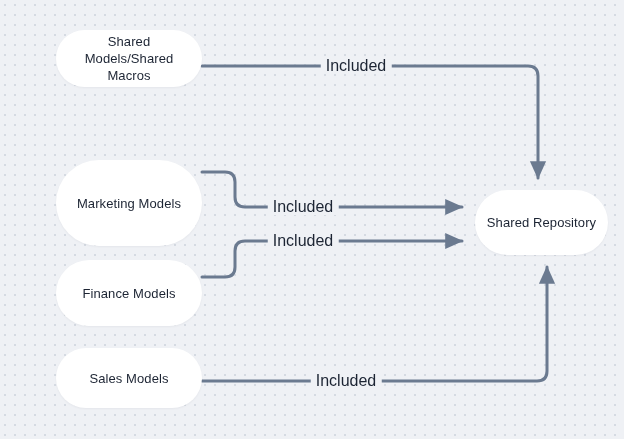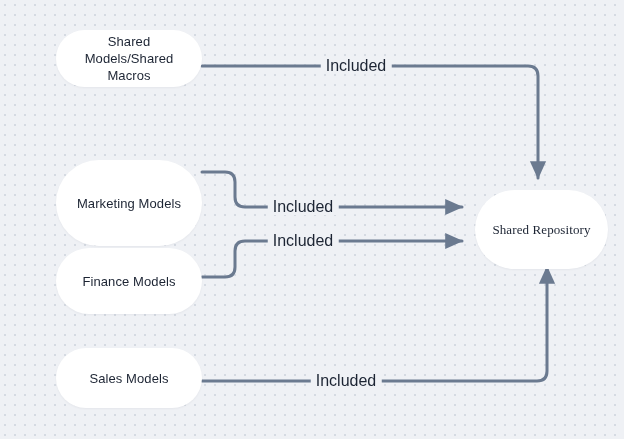--- a/index.html
+++ b/index.html
@@ -80,29 +80,29 @@
   <div class="node" style="left:56px; top:30px; width:146px; height:57px;">
     <span class="node-label">Shared
 Models/Shared
 Macros</span>
   </div>
 
   <div class="node" style="left:56px; top:136px; width:146px; height:86px;margin-top:24px;">
     <span class="node-label">Marketing Models</span>
   </div>
 
-  <div class="node" style="left:56px; top:248px; width:146px; height:66px;">
+  <div class="node" style="left:56px; top:260px; width:146px; height:66px;">
     <span class="node-label">Finance Models</span>
   </div>
 
   <div class="node" style="left:56px; top:348px; width:146px; height:60px;">
     <span class="node-label">Sales Models</span>
   </div>
 
-  <div class="node" style="left:475px; top:190px; width:133px; height:79px;font-family:Liberation Serif, serif;">
+  <div class="node" style="left:475px; top:190px; width:133px; height:65px;">
     <span class="node-label">Shared Repository</span>
   </div>
 
   <div class="edge-label" style="left:356px; top:66px;">Included</div>
 
   <div class="edge-label" style="left:303px; top:207px;">Included</div>
 
   <div class="edge-label" style="left:303px; top:241px;">Included</div>
 
   <div class="edge-label" style="left:346px; top:381px;">Included</div>

